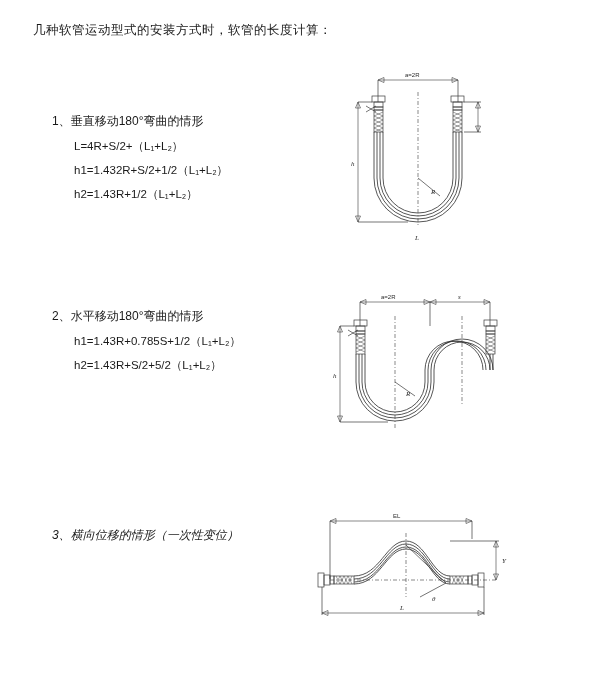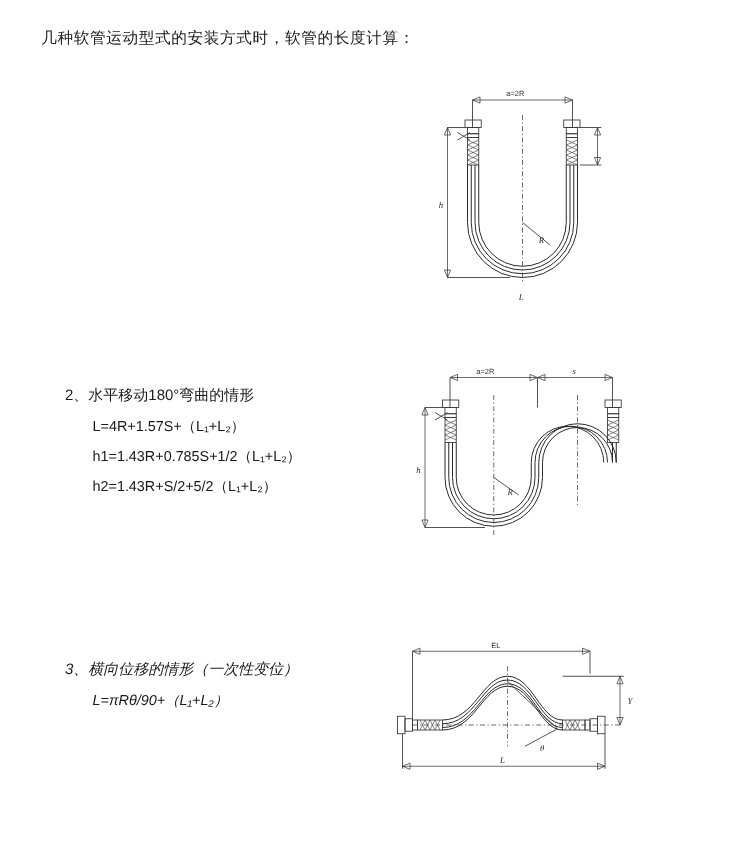--- a/index.html
+++ b/index.html
@@ -34,20 +34,26 @@
   .lbl{font-family:"Liberation Sans",sans-serif;font-size:6px;fill:#2b2b2b;}
   .lbl-it{font-family:"Liberation Serif",serif;font-size:7px;fill:#2b2b2b;font-style:italic;}
 </style>
 </head>
 <body>
 
 <div class="page">
 
   <div class="title">几种软管运动型式的安装方式时，软管的长度计算：</div>
 
+  <div class="section" style="left:52px;top:113px;">
+    <div class="sec-head">1、垂直移动180°弯曲的情形</div>
+    <div class="formula">L=4R+S/2+（L₁+L₂）</div>
+    <div class="formula">h1=1.432R+S/2+1/2（L₁+L₂）</div>
+    <div class="formula">h2=1.43R+1/2（L₁+L₂）</div>
+  </div>
 
   <div class="fig" style="left:318px;top:66px;">
     <svg width="190" height="200" viewBox="0 0 190 200">
 
       <line class="dim" x1="60" y1="14" x2="140" y2="14"></line>
       <path class="dim" d="M60 14 l6 -2.5 v5 z" fill="#3a3a3a"></path>
       <path class="dim" d="M140 14 l-6 -2.5 v5 z" fill="#3a3a3a"></path>
       <text class="lbl" x="87" y="11">a=2R</text>
 
       <line class="thin" x1="60" y1="14" x2="60" y2="36"></line>
@@ -113,21 +119,20 @@
       <path class="dim" d="M160 66 l-2.5 -6 h5 z" fill="#3a3a3a"></path>
       <line class="thin" x1="146" y1="36" x2="163" y2="36"></line>
       <line class="thin" x1="146" y1="66" x2="163" y2="66"></line>
 
       <text class="lbl-it" x="97" y="174">L</text>
     </svg>
   </div>
 
   <div class="section" style="left:52px;top:308px;">
     <div class="sec-head">2、水平移动180°弯曲的情形</div>
-    <div class="formula">L=4R+1.57S+（L₁+L₂）</div>
     <div class="formula">h1=1.43R+0.785S+1/2（L₁+L₂）</div>
     <div class="formula">h2=1.43R+S/2+5/2（L₁+L₂）</div>
   </div>
 
   <div class="fig" style="left:318px;top:286px;">
     <svg width="200" height="160" viewBox="0 0 200 160">
 
       <line class="dim" x1="42" y1="16" x2="112" y2="16"></line>
       <path class="dim" d="M42 16 l6 -2.5 v5 z" fill="#3a3a3a"></path>
       <path class="dim" d="M112 16 l-6 -2.5 v5 z" fill="#3a3a3a"></path>
@@ -188,21 +193,20 @@
       <path class="dim" d="M22 40 l-2.5 6 h5 z" fill="#3a3a3a"></path>
       <path class="dim" d="M22 136 l-2.5 -6 h5 z" fill="#3a3a3a"></path>
       <line class="thin" x1="22" y1="40" x2="36" y2="40"></line>
       <line class="thin" x1="22" y1="136" x2="70" y2="136"></line>
       <text class="lbl-it" x="15" y="92">h</text>
     </svg>
   </div>
 
   <div class="section" style="left:52px;top:527px;font-style:italic;">
     <div class="sec-head">3、横向位移的情形（一次性变位）</div>
-    <div class="formula">L=πRθ/90+（L₁+L₂）</div>
   </div>
 
   <div class="fig" style="left:300px;top:505px;">
     <svg width="215" height="130" viewBox="0 0 215 130">
 
       <line class="dim" x1="30" y1="16" x2="172" y2="16"></line>
       <path class="dim" d="M30 16 l6 -2.5 v5 z" fill="#3a3a3a"></path>
       <path class="dim" d="M172 16 l-6 -2.5 v5 z" fill="#3a3a3a"></path>
       <text class="lbl" x="93" y="13">EL</text>
       <line class="thin" x1="30" y1="16" x2="30" y2="74"></line>

